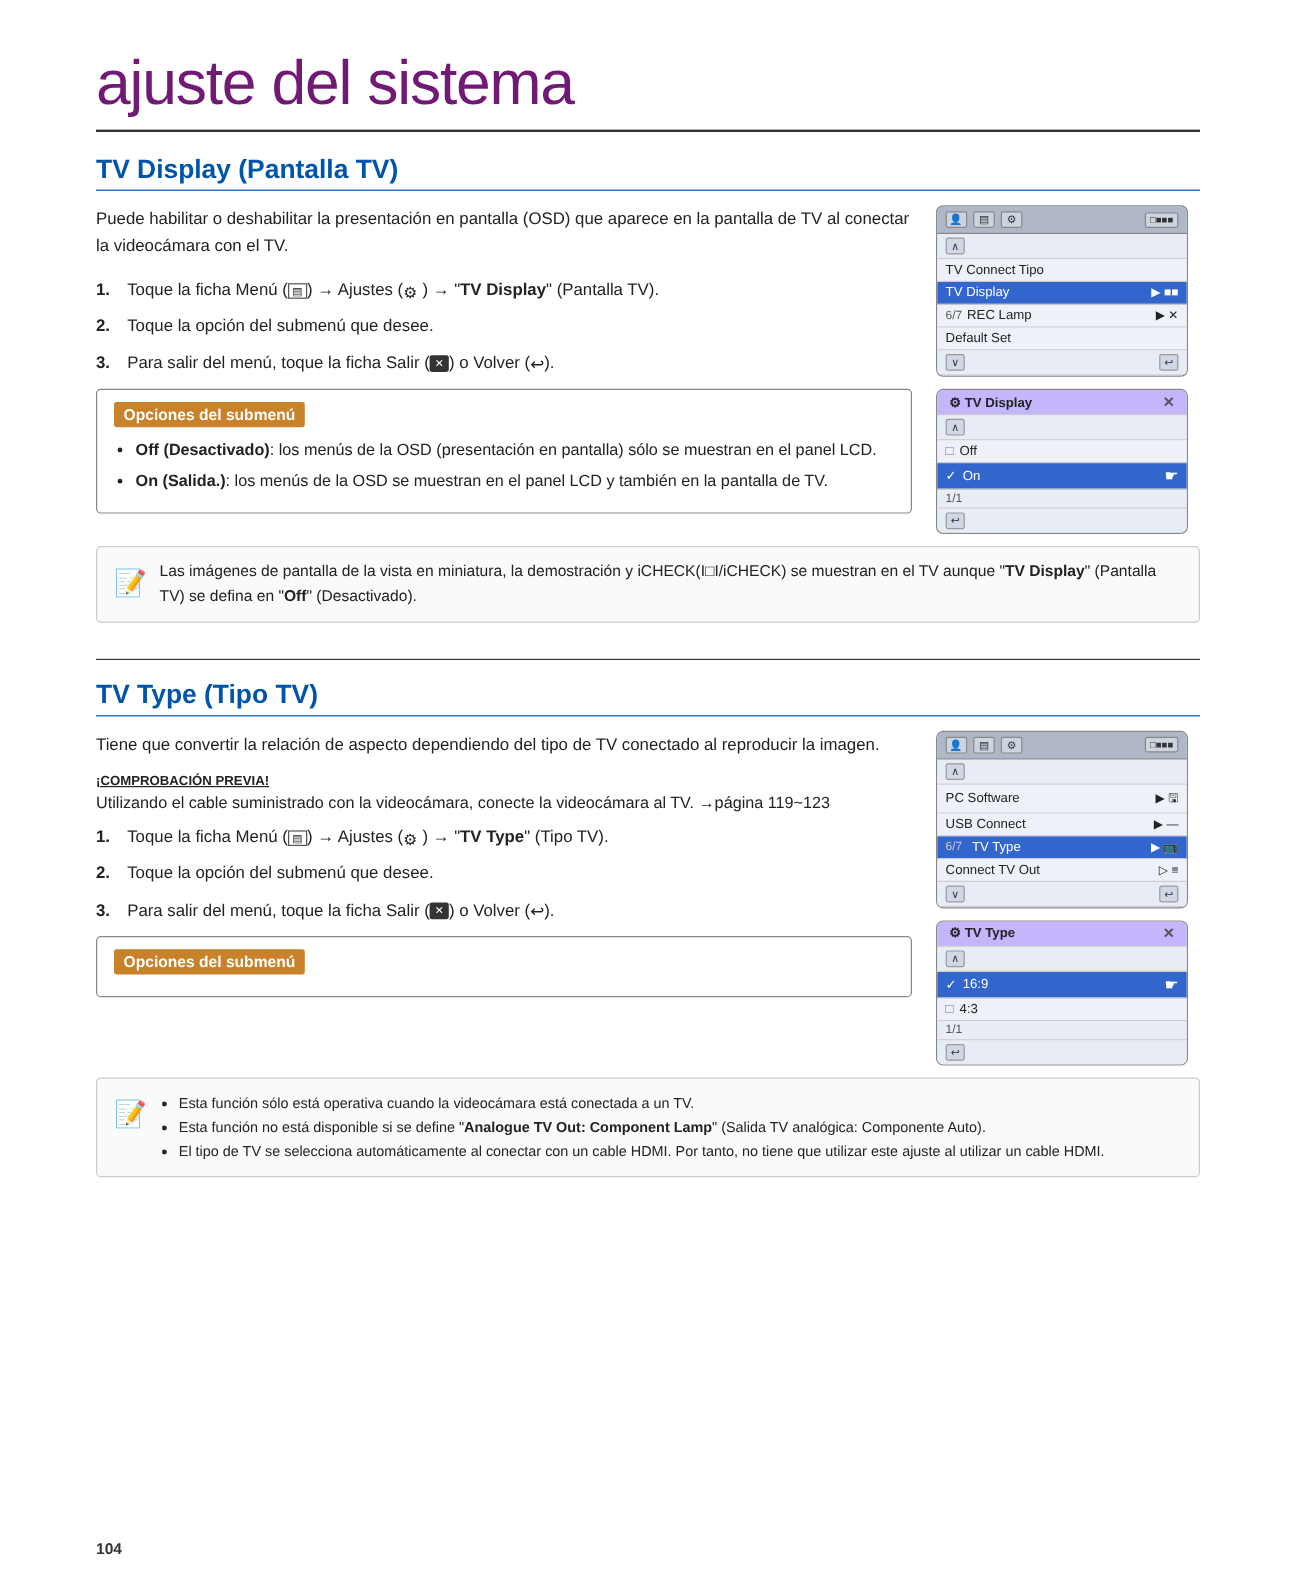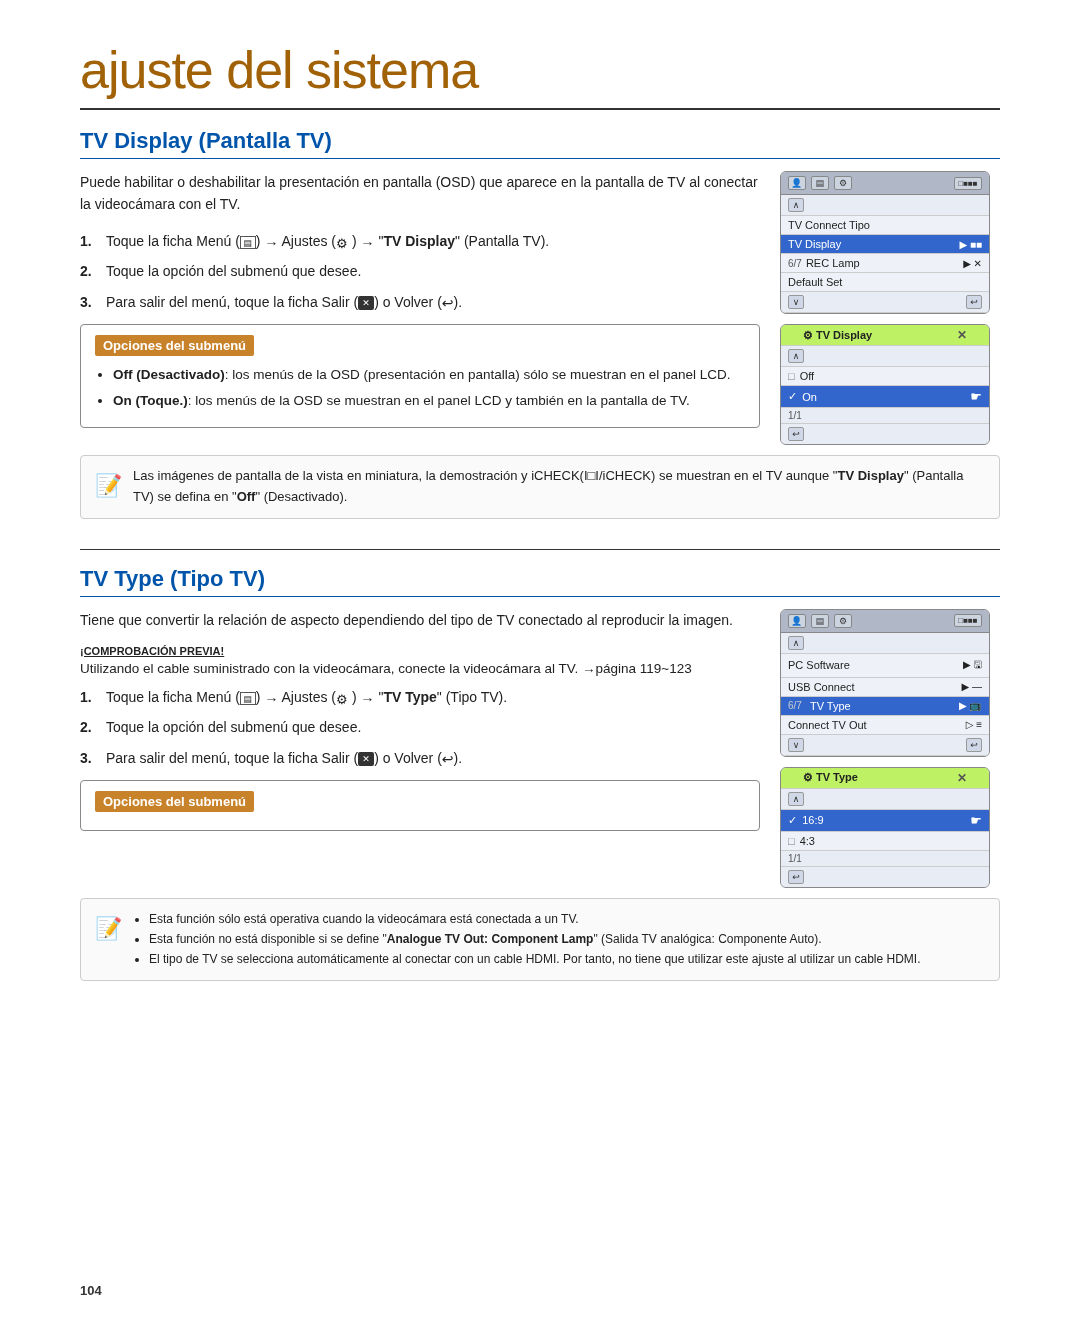--- a/index.html
+++ b/index.html
@@ -9,21 +9,21 @@
       color: #222;
       background: #fff;
       width: 1080px;
       min-height: 1328px;
       padding: 40px 80px 40px 80px;
       position: relative;
     }
     h1.main-title {
       font-size: 52px;
       font-weight: 300;
-      color: #a16207;
+      color: #701a75;
       border-bottom: 2px solid #333;
       padding-bottom: 8px;
       margin-bottom: 18px;
       letter-spacing: -1px;
     }
     h2.section-title {
       font-size: 22px;
       font-weight: bold;
       color: #0055aa;
       border-bottom: 1.5px solid #0055aa;
@@ -206,22 +206,22 @@
     }
     .ui-panel-back {
       padding: 3px 7px;
       background: #e8ecf4;
       font-size: 11px;
     }
     .ui-panel-title {
       display: flex;
       align-items: center;
       justify-content: space-between;
-      padding: 3px 22px;
-      background: #bef264;
+      padding: 3px 10px;
+      background: #c4b5fd;
       border-bottom: 1px solid #ccc;
       font-size: 11px;
       font-weight: bold;
     }
     .close-x {
       font-size: 12px;
       color: #555;
       cursor: pointer;
     }
     .ui-option-row {
@@ -286,21 +286,21 @@
           <span class="step-num">3.</span>
           <span class="step-text">
             Para salir del menú, toque la ficha Salir (<span style="background:#333;color:#fff;display:inline-block;width:16px;height:14px;border-radius:2px;vertical-align:middle;font-size:9px;text-align:center;line-height:14px;">✕</span>) o Volver (<span style="vertical-align:middle;font-size:14px;">↩</span>).
           </span>
         </li>
       </ol>
       <div class="submenu-box">
         <div class="submenu-title">Opciones del submenú</div>
         <ul class="submenu-items">
           <li><strong>Off (Desactivado)</strong>: los menús de la OSD (presentación en pantalla) sólo se muestran en el panel LCD.</li>
-          <li><strong>On (Toque.)</strong>: los menús de la OSD se muestran en el panel LCD y también en la pantalla de TV.</li>
+          <li><strong>On (Salida.)</strong>: los menús de la OSD se muestran en el panel LCD y también en la pantalla de TV.</li>
         </ul>
       </div>
     </div>
     <div class="right-col">
 
       <div class="ui-panel">
         <div class="ui-panel-header">
           <div class="ui-panel-header-icons">
             <span class="icon-small">👤</span>
             <span class="icon-small">▤</span>

